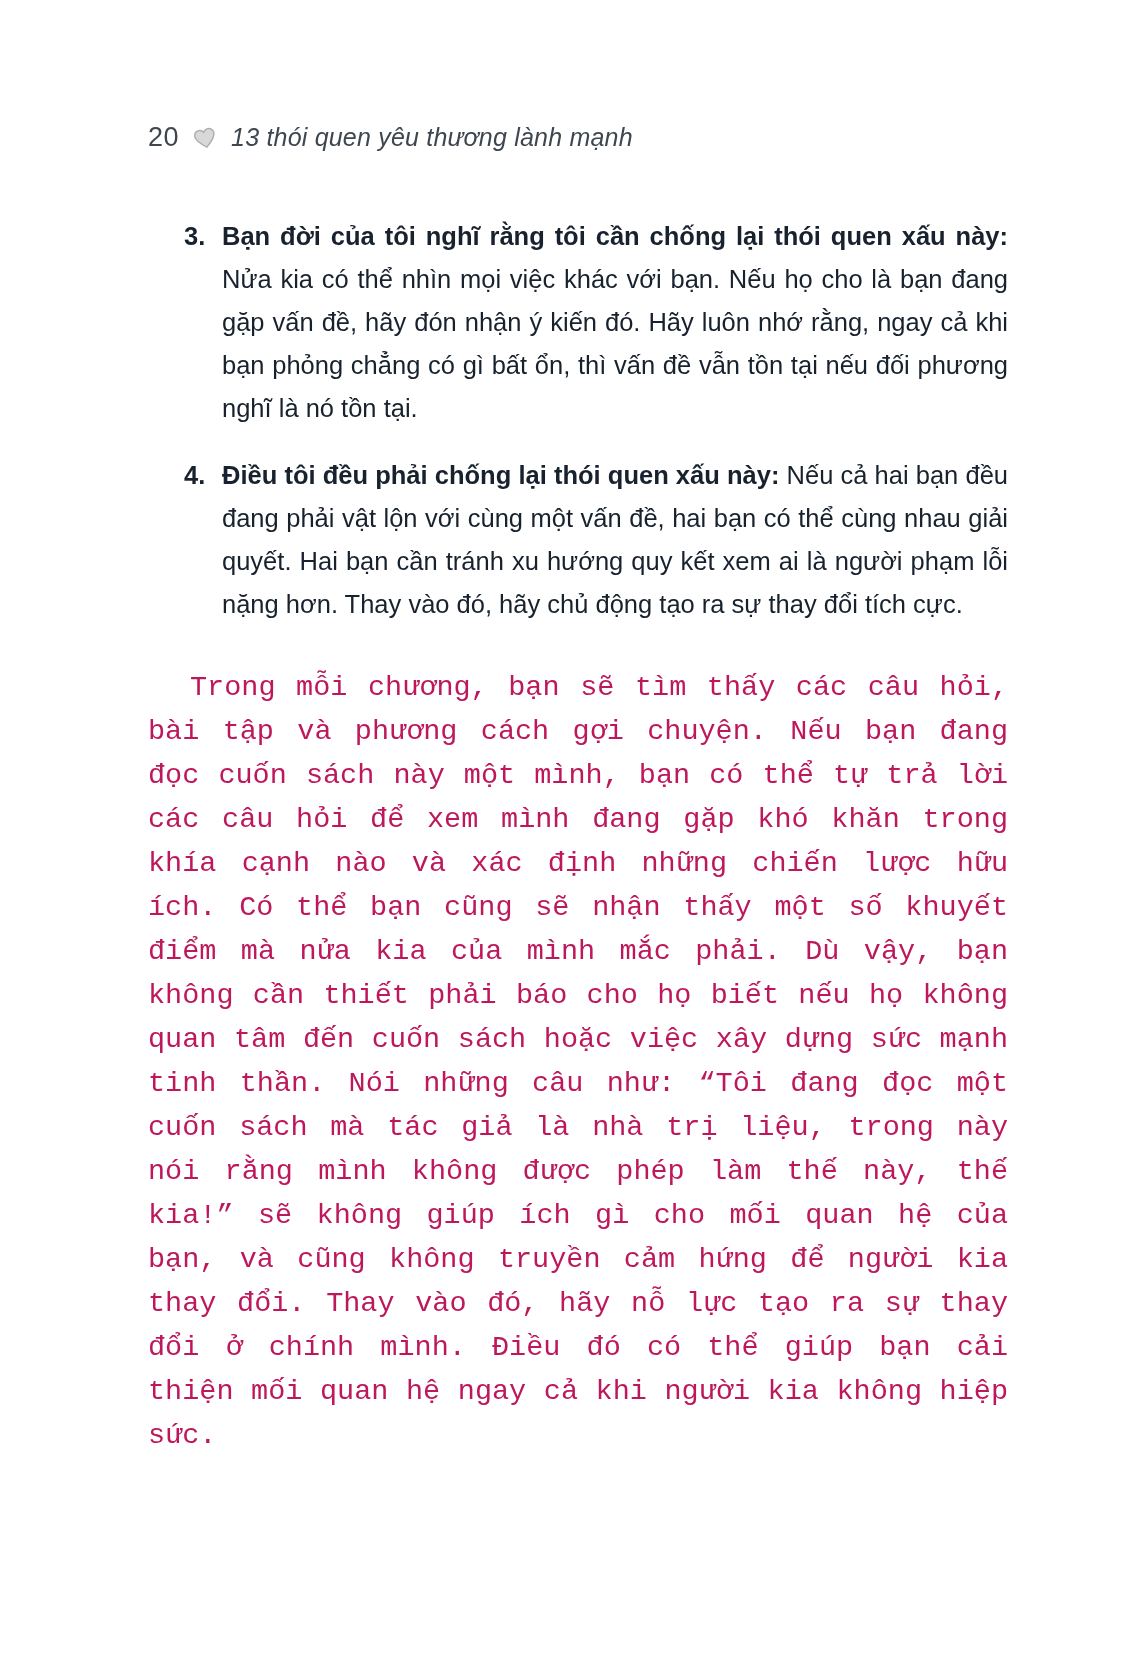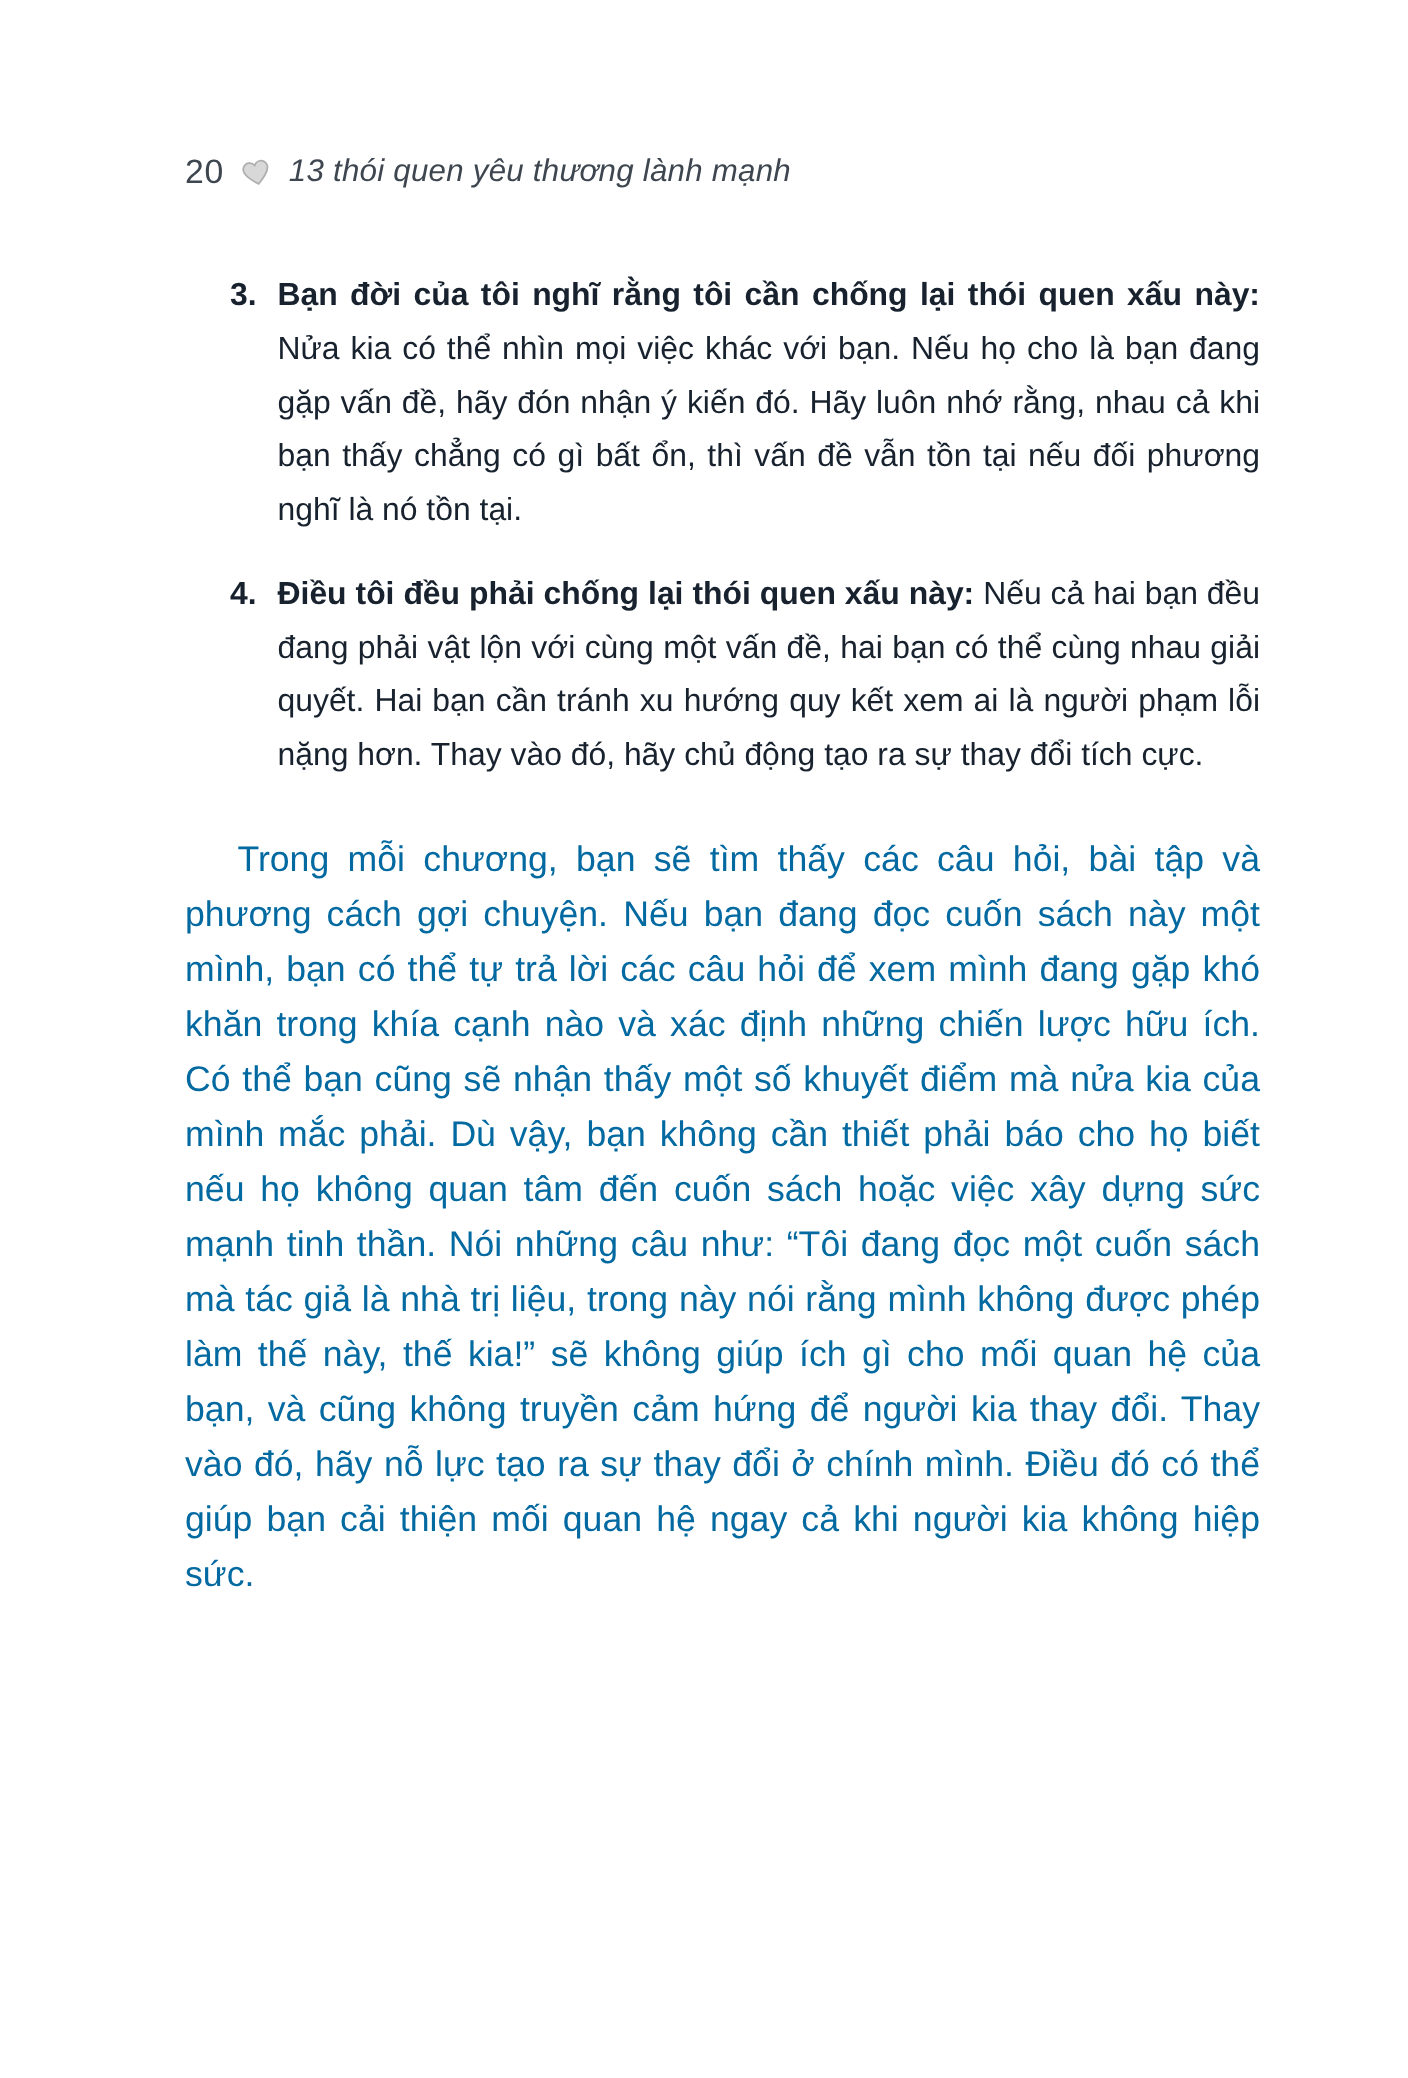--- a/index.html
+++ b/index.html
@@ -60,26 +60,26 @@
   }
   .list-item-body {
     flex: 1;
     text-align: justify;
   }
   .list-item-heading {
     font-weight: 700;
   }
   
   .body-paragraph {
-    font-family: Liberation Sans, sans-serif;
+    font-family: Liberation Mono, monospace;
     font-size: 28.5px;
     line-height: 44px;
     text-align: justify;
     text-indent: 42px;
-    color: #0369a1;
+    color: #be185d;
     margin-bottom: 2px;
   }
 </style>
 </head>
 <body>
 
 <div class="page">
 
   <div class="page-header">
     <span class="page-number">20</span>
@@ -88,21 +88,21 @@
         <path d="M12 21.3 C 8.2 18.3, 2.2 13.6, 2.2 8.6 C 2.2 5.6, 4.6 3.4, 7.3 3.4 C 9.2 3.4, 11 4.5, 12 6.2 C 13 4.5, 14.8 3.4, 16.7 3.4 C 19.4 3.4, 21.8 5.6, 21.8 8.6 C 21.8 13.6, 15.8 18.3, 12 21.3 Z" fill="#d8d8d8" stroke="#aeaeae" stroke-width="1.4" transform="rotate(-12 12 12)"></path>
       </svg>
     </span>
     <span class="running-title">13 thói quen yêu thương lành mạnh</span>
   </div>
 
   <div class="numbered-list">
 
     <div class="list-item">
       <span class="list-item-number">3.</span>
-      <span class="list-item-body"><span class="list-item-heading">Bạn đời của tôi nghĩ rằng tôi cần chống lại thói quen xấu này:</span><span> Nửa kia có thể nhìn mọi việc khác với bạn. Nếu họ cho là bạn đang gặp vấn đề, hãy đón nhận ý kiến đó. Hãy luôn nhớ rằng, nhau cả khi bạn thấy chẳng có gì bất ổn, thì vấn đề vẫn tồn tại nếu đối phương nghĩ là nó tồn tại.</span></span>
+      <span class="list-item-body"><span class="list-item-heading">Bạn đời của tôi nghĩ rằng tôi cần chống lại thói quen xấu này:</span><span> Nửa kia có thể nhìn mọi việc khác với bạn. Nếu họ cho là bạn đang gặp vấn đề, hãy đón nhận ý kiến đó. Hãy luôn nhớ rằng, ngay cả khi bạn phỏng chẳng có gì bất ổn, thì vấn đề vẫn tồn tại nếu đối phương nghĩ là nó tồn tại.</span></span>
     </div>
 
     <div class="list-item">
       <span class="list-item-number">4.</span>
       <span class="list-item-body"><span class="list-item-heading">Điều tôi đều phải chống lại thói quen xấu này:</span><span> Nếu cả hai bạn đều đang phải vật lộn với cùng một vấn đề, hai bạn có thể cùng nhau giải quyết. Hai bạn cần tránh xu hướng quy kết xem ai là người phạm lỗi nặng hơn. Thay vào đó, hãy chủ động tạo ra sự thay đổi tích cực.</span></span>
     </div>
 
   </div>
 
   <p class="body-paragraph">Trong mỗi chương, bạn sẽ tìm thấy các câu hỏi, bài tập và phương cách gợi chuyện. Nếu bạn đang đọc cuốn sách này một mình, bạn có thể tự trả lời các câu hỏi để xem mình đang gặp khó khăn trong khía cạnh nào và xác định những chiến lược hữu ích. Có thể bạn cũng sẽ nhận thấy một số khuyết điểm mà nửa kia của mình mắc phải. Dù vậy, bạn không cần thiết phải báo cho họ biết nếu họ không quan tâm đến cuốn sách hoặc việc xây dựng sức mạnh tinh thần. Nói những câu như: “Tôi đang đọc một cuốn sách mà tác giả là nhà trị liệu, trong này nói rằng mình không được phép làm thế này, thế kia!” sẽ không giúp ích gì cho mối quan hệ của bạn, và cũng không truyền cảm hứng để người kia thay đổi. Thay vào đó, hãy nỗ lực tạo ra sự thay đổi ở chính mình. Điều đó có thể giúp bạn cải thiện mối quan hệ ngay cả khi người kia không hiệp sức.</p>

